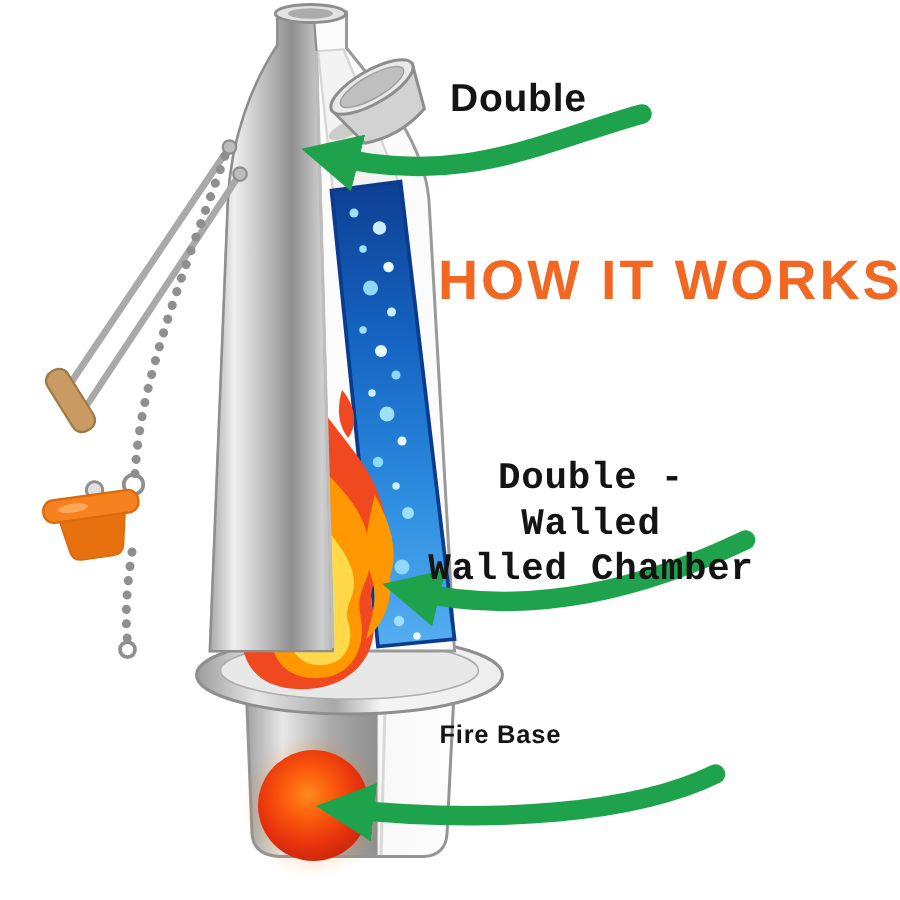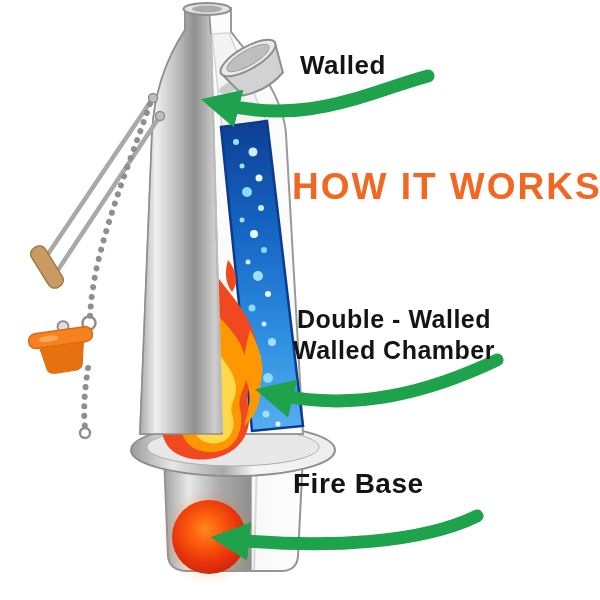--- a/index.html
+++ b/index.html
@@ -14,22 +14,22 @@
   }
   #chimney-label{left:300px;top:50px;font-size:26px;}
   #title{
     left:292px;top:166px;font-size:37px;color:#F26722;
     font-weight:700;letter-spacing:2px;position:absolute;white-space:nowrap;text-align:center;
   }
   #water-chamber-label{
     left:283px;top:304px;width:222px;text-align:center;
     font-size:25px;line-height:1.22;white-space:normal;
   }
-  #water-chamber-label span{display:block;}
-  #fire-base-label{left:293px;top:468px;font-size:28px;}
+  #water-chamber-label span{display:block;font-family:Liberation Mono, monospace;}
+  #fire-base-label{left:293px;top:480px;font-size:17px;}
 </style>
 </head>
 <body>
 
 <div class="stage">
 
 <svg width="600" height="600" viewBox="0 0 600 600">
   <defs>
     <linearGradient id="silverBody" gradientUnits="userSpaceOnUse" x1="140" y1="0" x2="228" y2="0">
       <stop offset="0" stop-color="#A9A9A9"></stop>
@@ -166,21 +166,21 @@
     <circle cx="209" cy="537" r="37" fill="url(#ember)"></circle>
   </g>
 
   <g fill="none" stroke-linecap="round">
     <path d="M 428 76 C 362 94 308 126 216 103" stroke="#1EA24C" stroke-width="13" marker-end="url(#arrowhead)"></path>
     <path d="M 497 360 C 434 390 356 414 270 393" stroke="#1EA24C" stroke-width="13" marker-end="url(#arrowhead)"></path>
     <path d="M 477 516 C 424 542 330 550 226 539" stroke="#1EA24C" stroke-width="13" marker-end="url(#arrowhead)"></path>
   </g>
 </svg>
 
-<div class="label" id="chimney-label">Walled</div>
+<div class="label" id="chimney-label">Double</div>
 
 <div id="title">HOW IT WORKS</div>
 
 <div class="label" id="water-chamber-label">
   <span>Double - Walled</span>
   <span>Walled Chamber</span>
 </div>
 
 <div class="label" id="fire-base-label">Fire Base</div>
 

